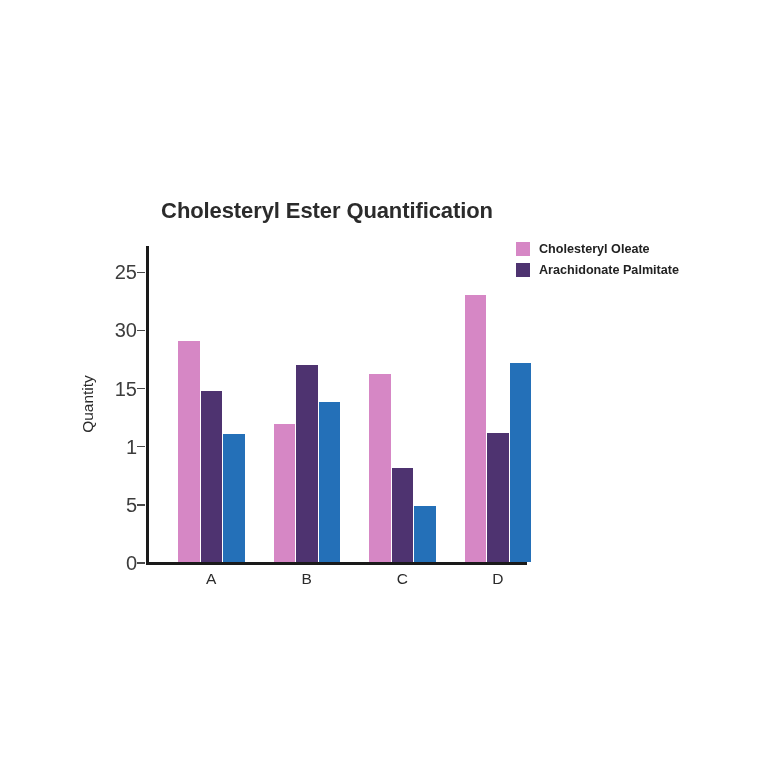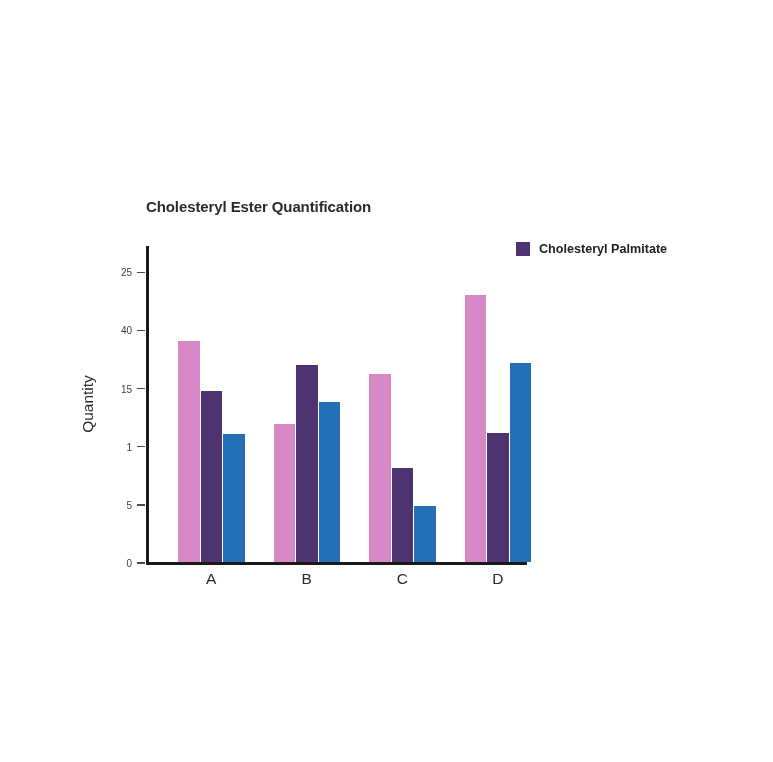--- a/index.html
+++ b/index.html
@@ -16,25 +16,25 @@
   #figure {
     position: relative;
     width: 773px;
     height: 762px;
     background: #ffffff;
   }
 
   
   #chart-title {
     position: absolute;
-    left: 146px;
+    left: 136px;
     top: 198px;
     width: 382px;
-    text-align: left;
-    font-size: 15px;
+    text-align: center;
+    font-size: 22px;
     font-weight: bold;
     color: #2b2b2b;
     letter-spacing: -0.1px;
     white-space: nowrap;
   }
 
   
   
   #plot-area {
     position: absolute;
@@ -66,22 +66,21 @@
     left: -9px;
     width: 8px;
     height: 1.6px;
     background: #4a4a4a;
   }
   .y-tick-label {
     position: absolute;
     right: 100%;
     top: 50%;
     transform: translateY(-50%);
-    margin-right: 5px;
-    font-size: 10px;
+    font-size: 20px;
     color: #3d3d3d;
     white-space: nowrap;
   }
   #y-axis-title {
     position: absolute;
     left: 88px;
     top: 404px;
     font-size: 15.5px;
     color: #2b2b2b;
     transform: translate(-50%, -50%) rotate(-90deg);
@@ -149,21 +148,21 @@
         <div class="y-tick" style="top: 257.912px;">
           <span class="y-tick-label">5</span>
         </div>
         <div class="y-tick" style="top: 199.824px;">
           <span class="y-tick-label">1</span>
         </div>
         <div class="y-tick" style="top: 141.735px;">
           <span class="y-tick-label">15</span>
         </div>
         <div class="y-tick" style="top: 83.6471px;">
-          <span class="y-tick-label">40</span>
+          <span class="y-tick-label">30</span>
         </div>
         <div class="y-tick" style="top: 25.5588px;">
           <span class="y-tick-label">25</span>
         </div>
       </div>
     <div id="bars">
         <div class="bar" title="Cholesteryl Oleate A: 19" style="left: 32px; width: 21.5px; height: 220.735px; background: rgb(214, 135, 197);"></div>
         <div class="bar" title="Cholesteryl Palmitate A: 14.7" style="left: 54.5px; width: 21.5px; height: 170.779px; background: rgb(78, 51, 112);"></div>
         <div class="bar" title="Cholesteryl Arachidonate A: 11" style="left: 77px; width: 21.5px; height: 127.794px; background: rgb(36, 112, 184);"></div>
         <div class="bar" title="Cholesteryl Oleate B: 11.9" style="left: 127.5px; width: 21.5px; height: 138.25px; background: rgb(214, 135, 197);"></div>
@@ -180,18 +179,22 @@
 
   <div id="x-labels">
       <div class="x-group-label" style="left: 211.25px;">A</div>
       <div class="x-group-label" style="left: 306.75px;">B</div>
       <div class="x-group-label" style="left: 402.25px;">C</div>
       <div class="x-group-label" style="left: 497.75px;">D</div>
     </div>
 
   <div id="legend">
       <div class="legend-row">
+        <span class="legend-swatch" style="background: rgb(214, 135, 197);"></span>
+        <span class="legend-label">Cholesteryl Oleate</span>
+      </div>
+      <div class="legend-row">
         <span class="legend-swatch" style="background: rgb(78, 51, 112);"></span>
-        <span class="legend-label">Cholesteryl Palmitate</span>
+        <span class="legend-label">Arachidonate Palmitate</span>
       </div>
     </div>
 
 </div>
 
 </body></html>

